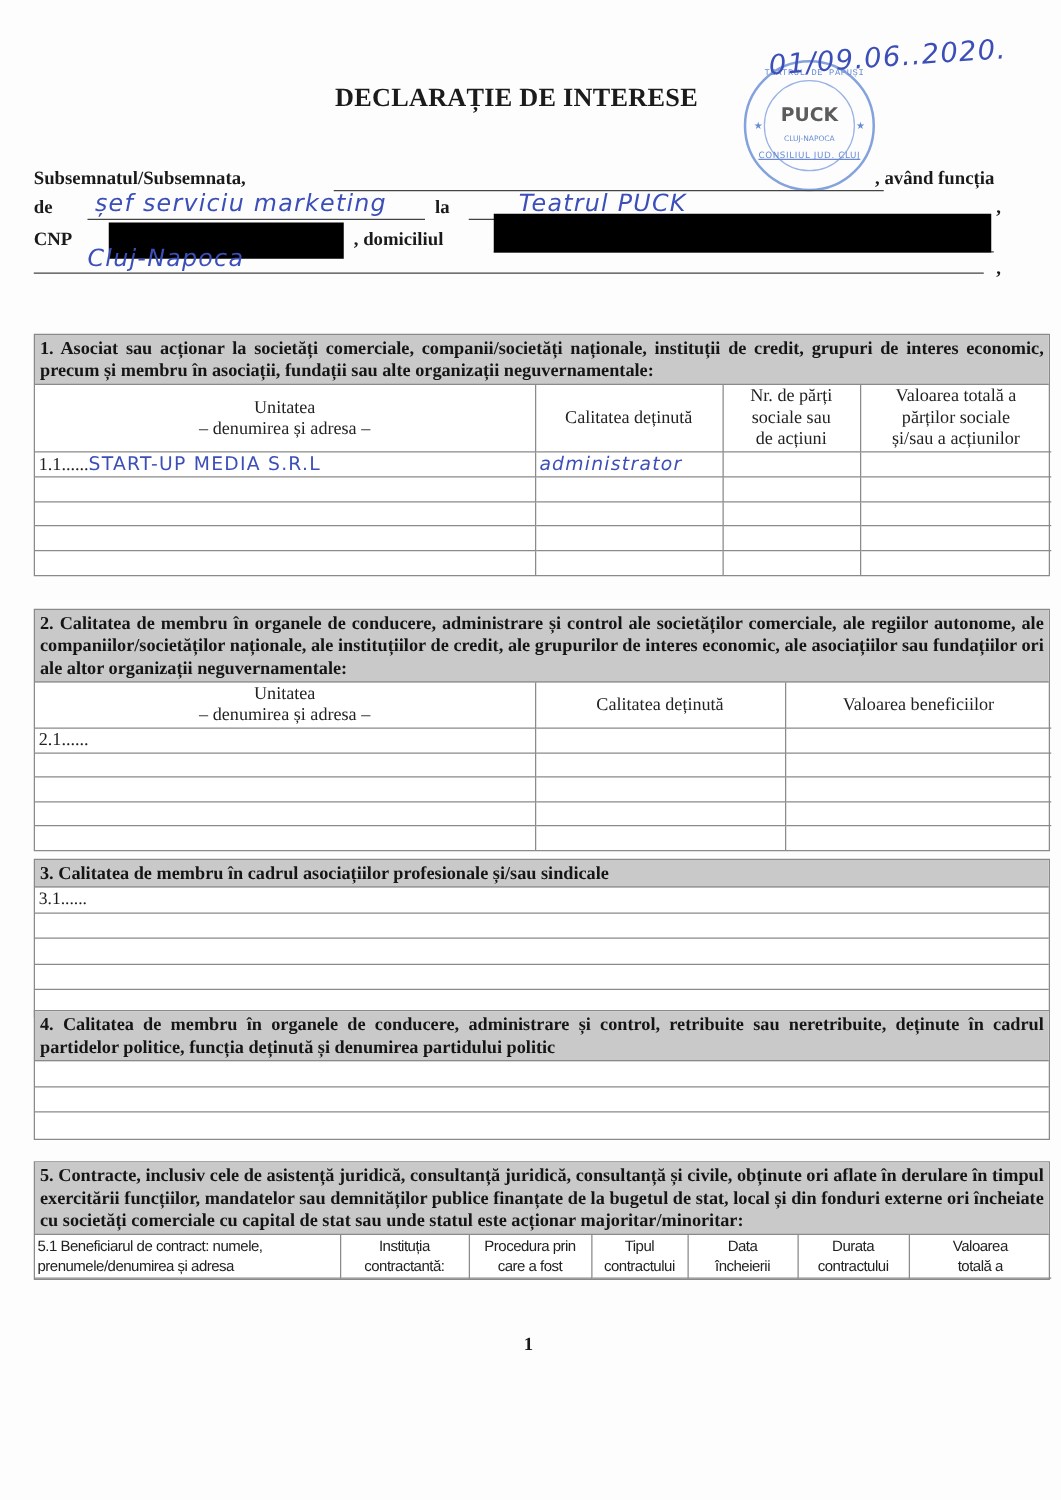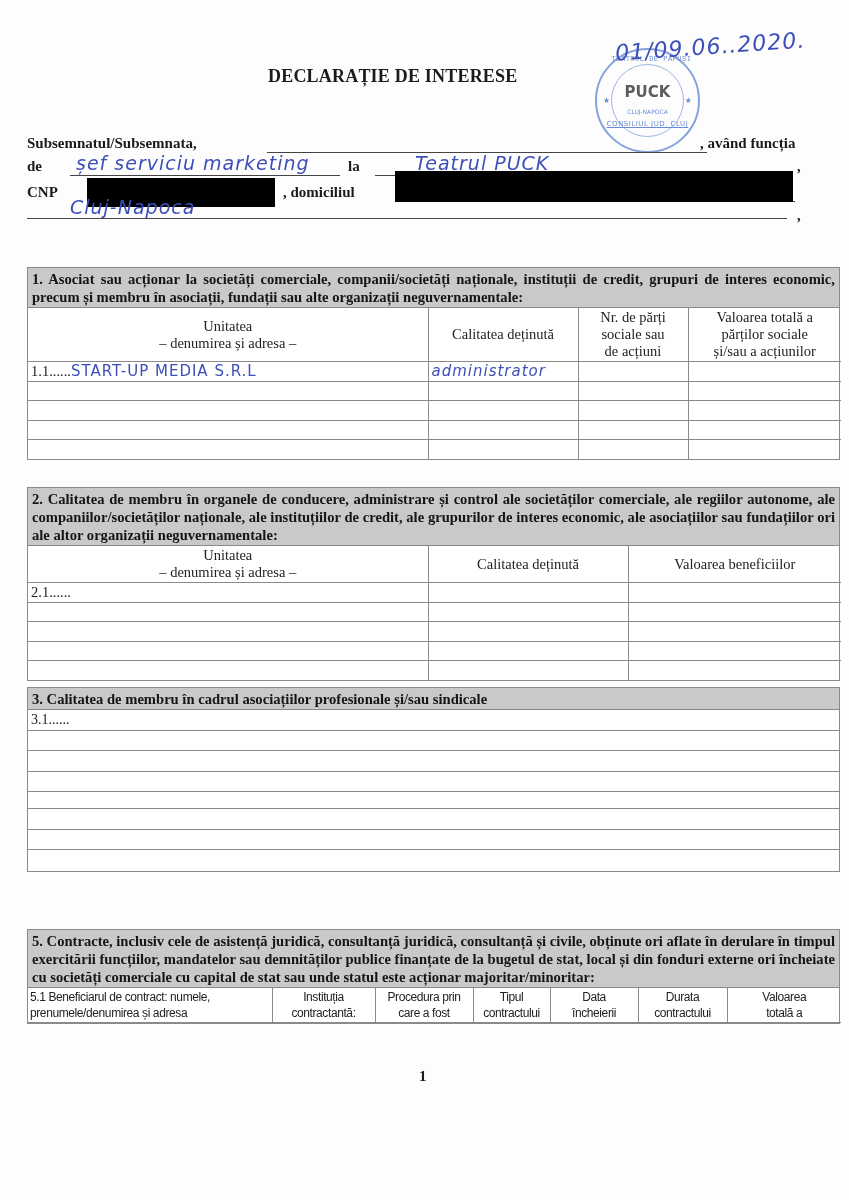--- a/index.html
+++ b/index.html
@@ -7,21 +7,21 @@
   body {
     position: relative;
     font-family: "Liberation Serif", "DejaVu Serif", serif;
     color: #1a1a1a;
     overflow: hidden;
   }
   .page { position: absolute; left: 0; top: 0; width: 849px; height: 1200px; background: #fdfdfd; }
 
   .title {
     position: absolute; left: 268px; top: 66px;
-    font-weight: bold; font-size: 18px; letter-spacing: 0.2px;
+    font-weight: bold; font-size: 21px; letter-spacing: 0.2px;
     color: #1b1b1b;
   }
 
   .hw { font-family: "DejaVu Sans", sans-serif; color: #3c4fb8; font-style: italic; font-weight: normal; letter-spacing: 1px; }
   .hw-caps { font-family: "DejaVu Sans", sans-serif; color: #3c4fb8; font-weight: normal; letter-spacing: 1px; }
 
   .date-hw {
     position: absolute; left: 615px; top: 34px; font-size: 22px; transform: rotate(-4deg);
   }
 
@@ -206,20 +206,21 @@
   <div class="section" style="top:687px;">
     <div class="sec-head">3. Calitatea de membru în cadrul asociațiilor profesionale și/sau sindicale</div>
     <div class="row-plain">3.1......</div>
     <div class="row-plain"></div>
     <div class="row-plain"></div>
     <div class="row-plain"></div>
     <div class="row-plain"></div>
   </div>
 
   <div class="section" style="top:808px;">
+    <div class="sec-head">4. Calitatea de membru în organele de conducere, administrare și control, retribuite sau neretribuite, deținute în cadrul partidelor politice, funcția deținută și denumirea partidului politic</div>
     <div class="row-plain"></div>
     <div class="row-plain"></div>
     <div class="row-plain"></div>
   </div>
 
   <div class="section" style="top:929px;">
     <div class="sec-head">5. Contracte, inclusiv cele de asistență juridică, consultanță juridică, consultanță și civile, obținute ori aflate în derulare în timpul exercitării funcțiilor, mandatelor sau demnităților publice finanțate de la bugetul de stat, local și din fonduri externe ori încheiate cu societăți comerciale cu capital de stat sau unde statul este acționar majoritar/minoritar:</div>
     <table class="s5-table">
       <colgroup>
           <col style="width:244px">

